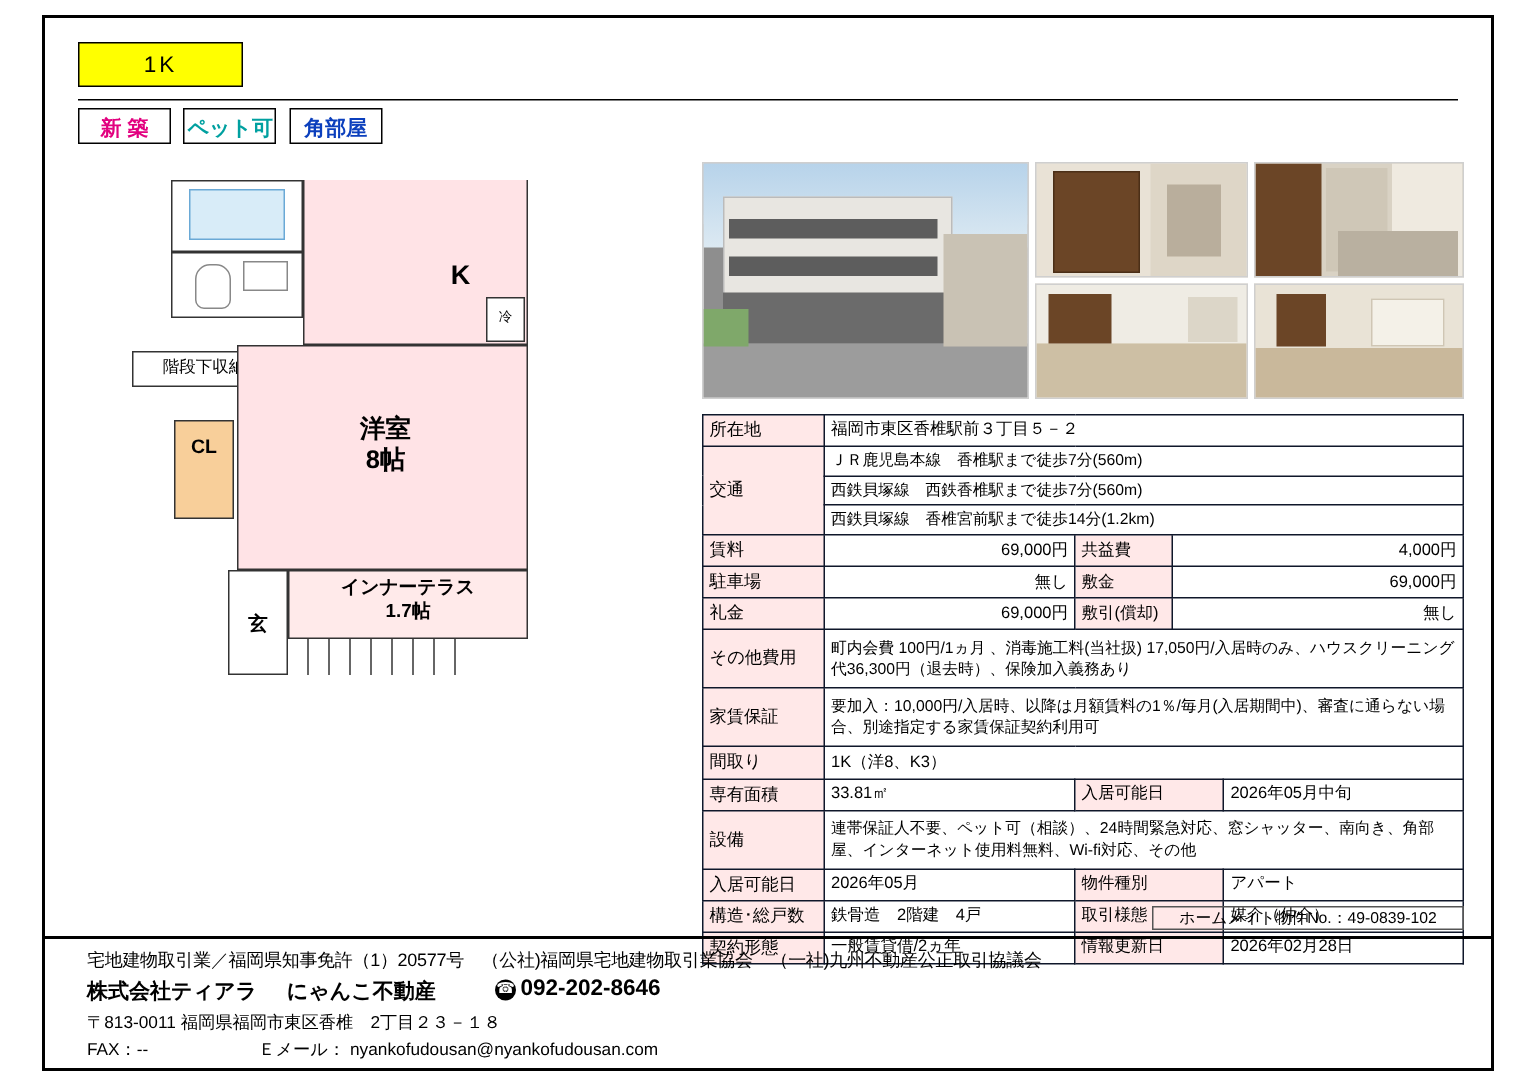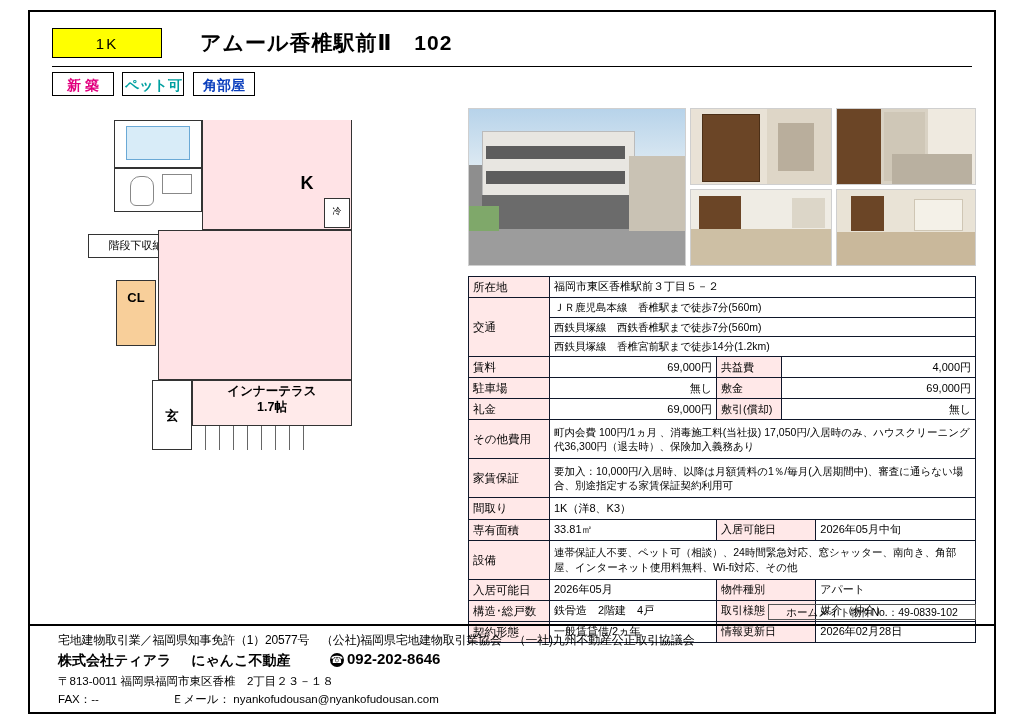--- a/index.html
+++ b/index.html
@@ -68,21 +68,20 @@
 </head>
 <body>
 
 <div id="sheet">
   <div class="frame"></div>
 
   <div class="hdr">
     <div class="typebox">
       <span>1K</span>
     </div>
-    <div class="title">アムール香椎駅前Ⅱ　102</div>
   </div>
   <div style="position:absolute;left:52px;top:66px;width:920px;border-top:1px solid #000;"></div>
 
   <div class="badges">
     <span class="badge b-new">新 築</span>
     <span class="badge b-pet">ペット可</span>
     <span class="badge b-corner">角部屋</span>
   </div>
 
 
@@ -108,20 +107,22 @@
     <div style="position:absolute;left:78px;top:66px;width:22px;height:28px;border:1px solid #888;border-radius:10px 10px 6px 6px;background:#fff;"></div>
     <div style="position:absolute;left:110px;top:64px;width:28px;height:18px;border:1px solid #888;background:#fff;"></div>
 
     <div class="room" style="left:36px;top:124px;width:96px;height:24px;background:#fff;"></div>
     <div class="r-label" style="left:36px;top:129px;width:96px;font-size:11px;">階段下収納</div>
 
     <div class="room" style="left:64px;top:170px;width:40px;height:66px;background:#f8cf9a;"></div>
     <div class="r-label" style="left:64px;top:180px;width:40px;font-size:13px;font-weight:bold;">CL</div>
 
     <div class="room" style="left:106px;top:120px;width:194px;height:150px;background:#ffe3e6;"></div>
+    <div class="r-label" style="left:150px;top:165px;width:110px;font-size:17px;font-weight:bold;white-space:pre-line;">洋室
+8帖</div>
 
     <div class="room" style="left:140px;top:270px;width:160px;height:46px;background:#ffeaea;"></div>
     <div class="r-label" style="left:140px;top:274px;width:160px;font-size:12.5px;font-weight:bold;white-space:pre-line;">インナーテラス
 1.7帖</div>
 
     <div class="room" style="left:100px;top:270px;width:40px;height:70px;background:#ffffff;"></div>
     <div class="r-label" style="left:100px;top:298px;width:40px;font-size:13px;font-weight:bold;">玄</div>
 
     <div class="room" style="left:140px;top:316px;width:120px;height:24px;background:#fff;"></div>
     <div style="position:absolute;left:140px;top:316px;width:120px;height:24px;

